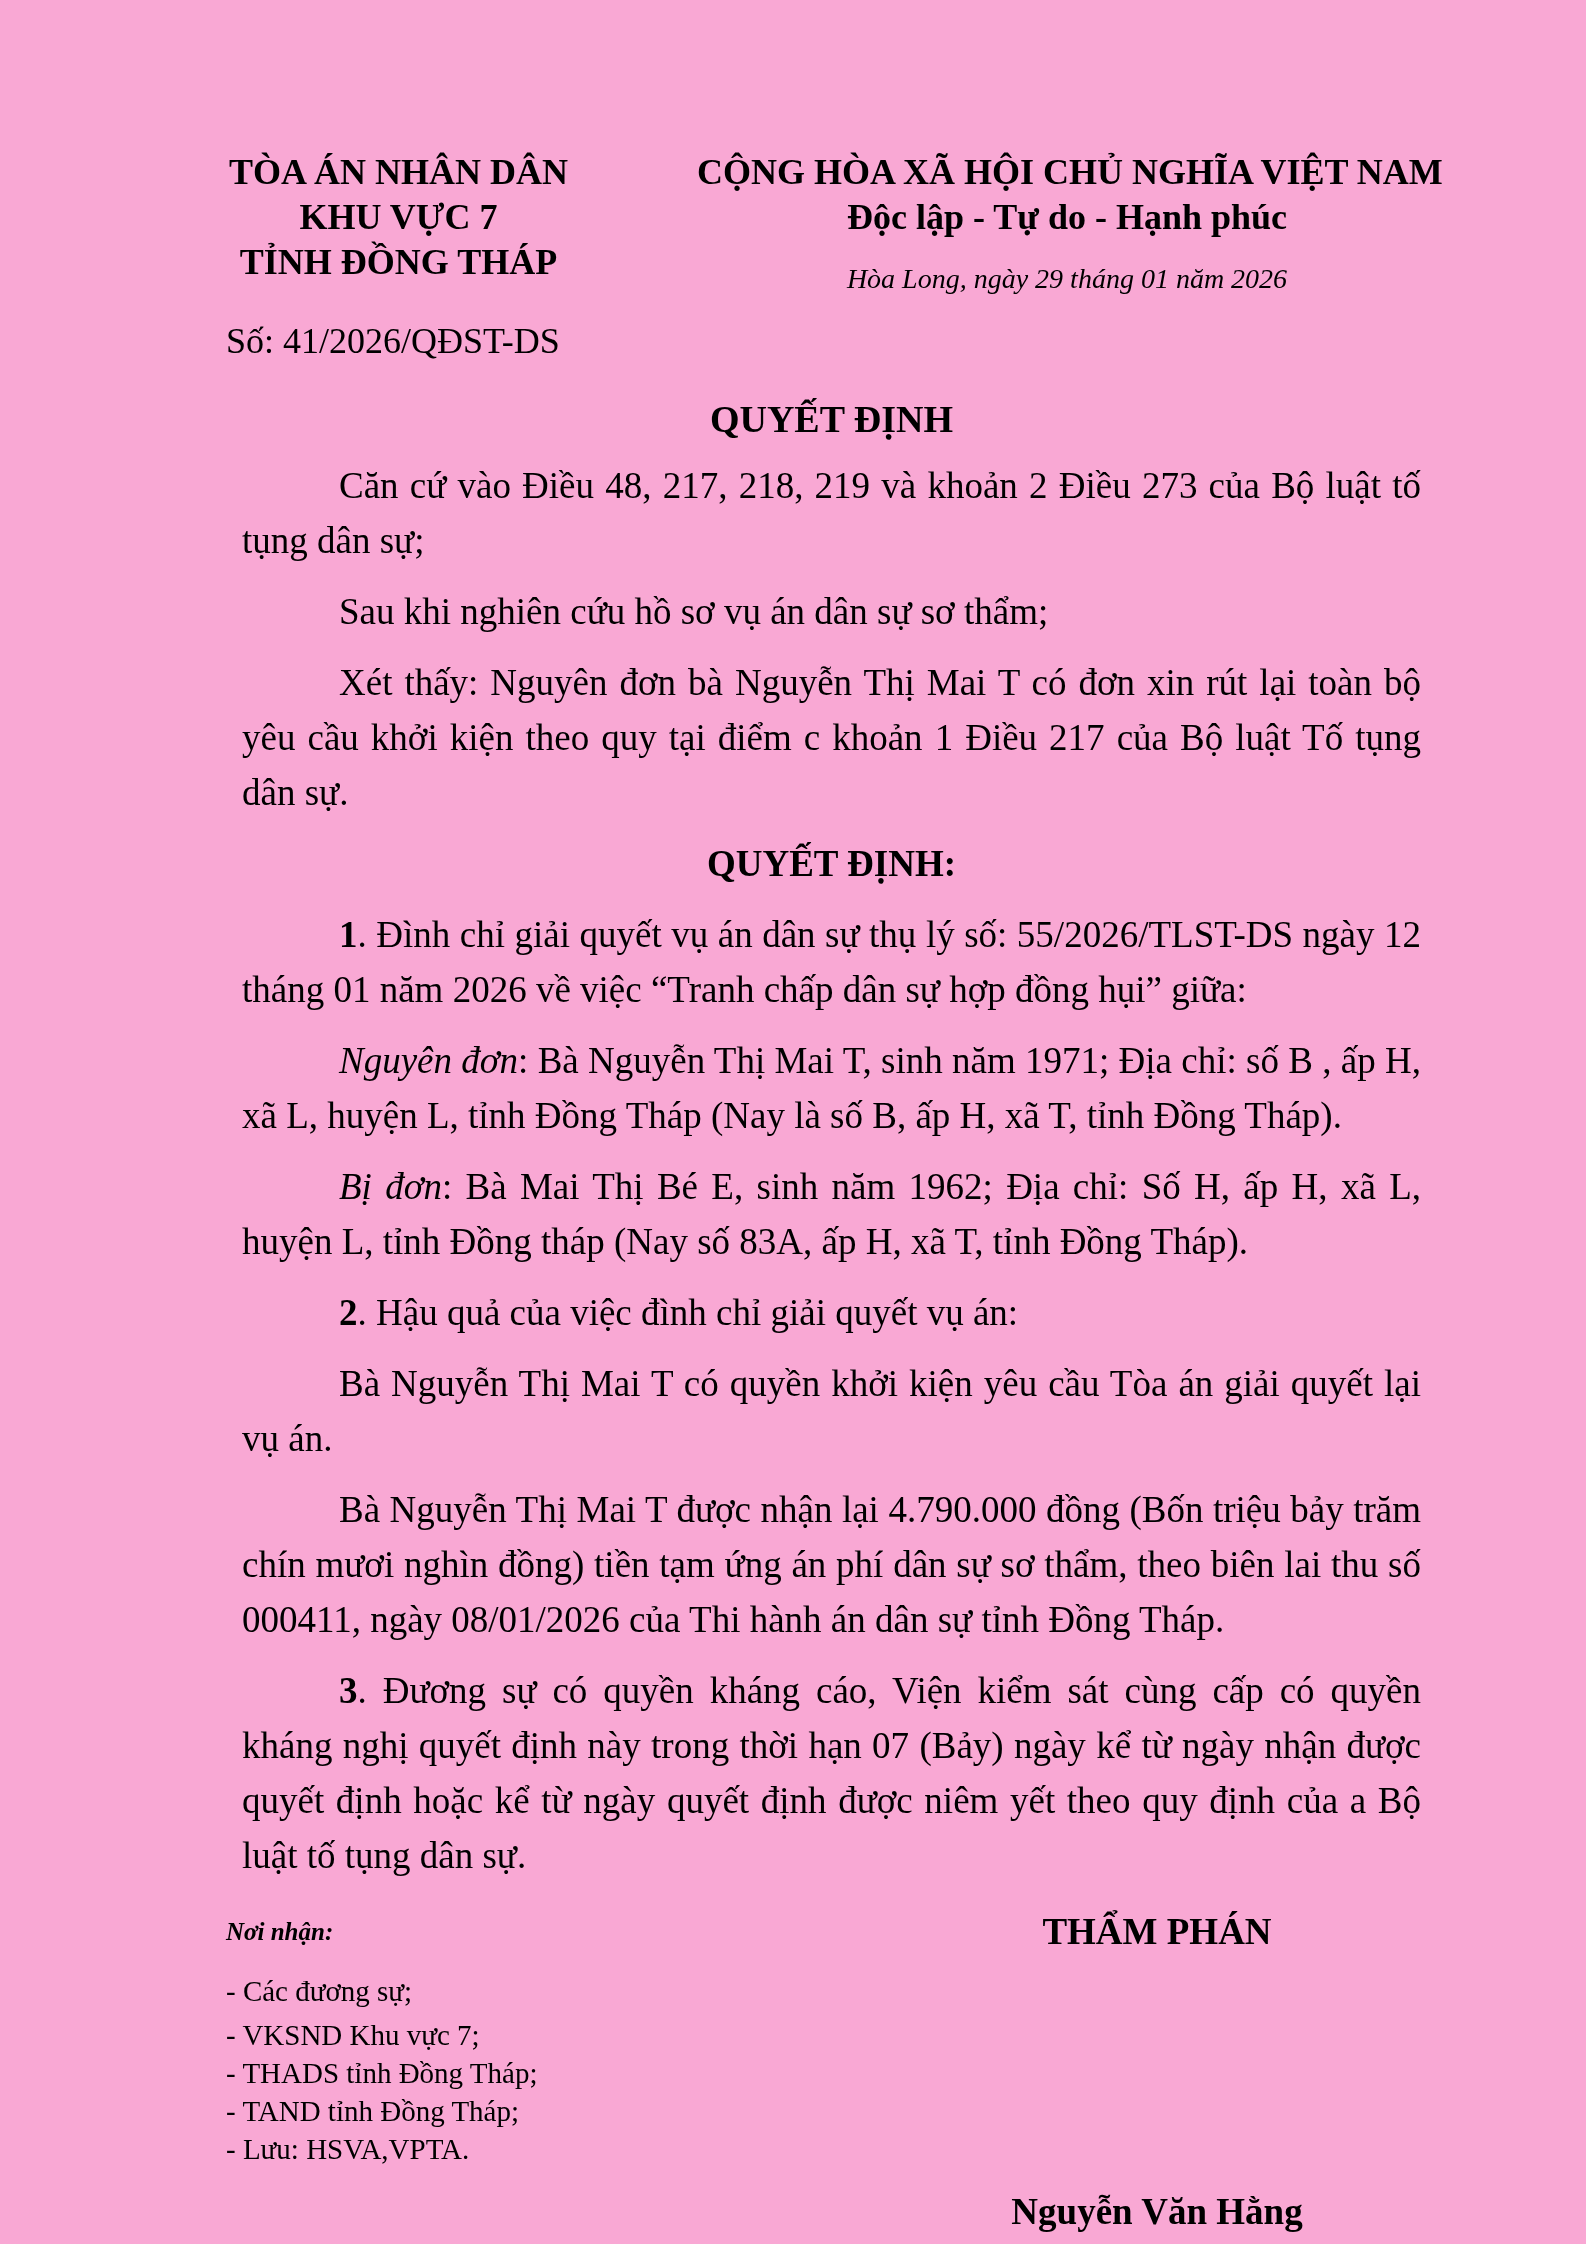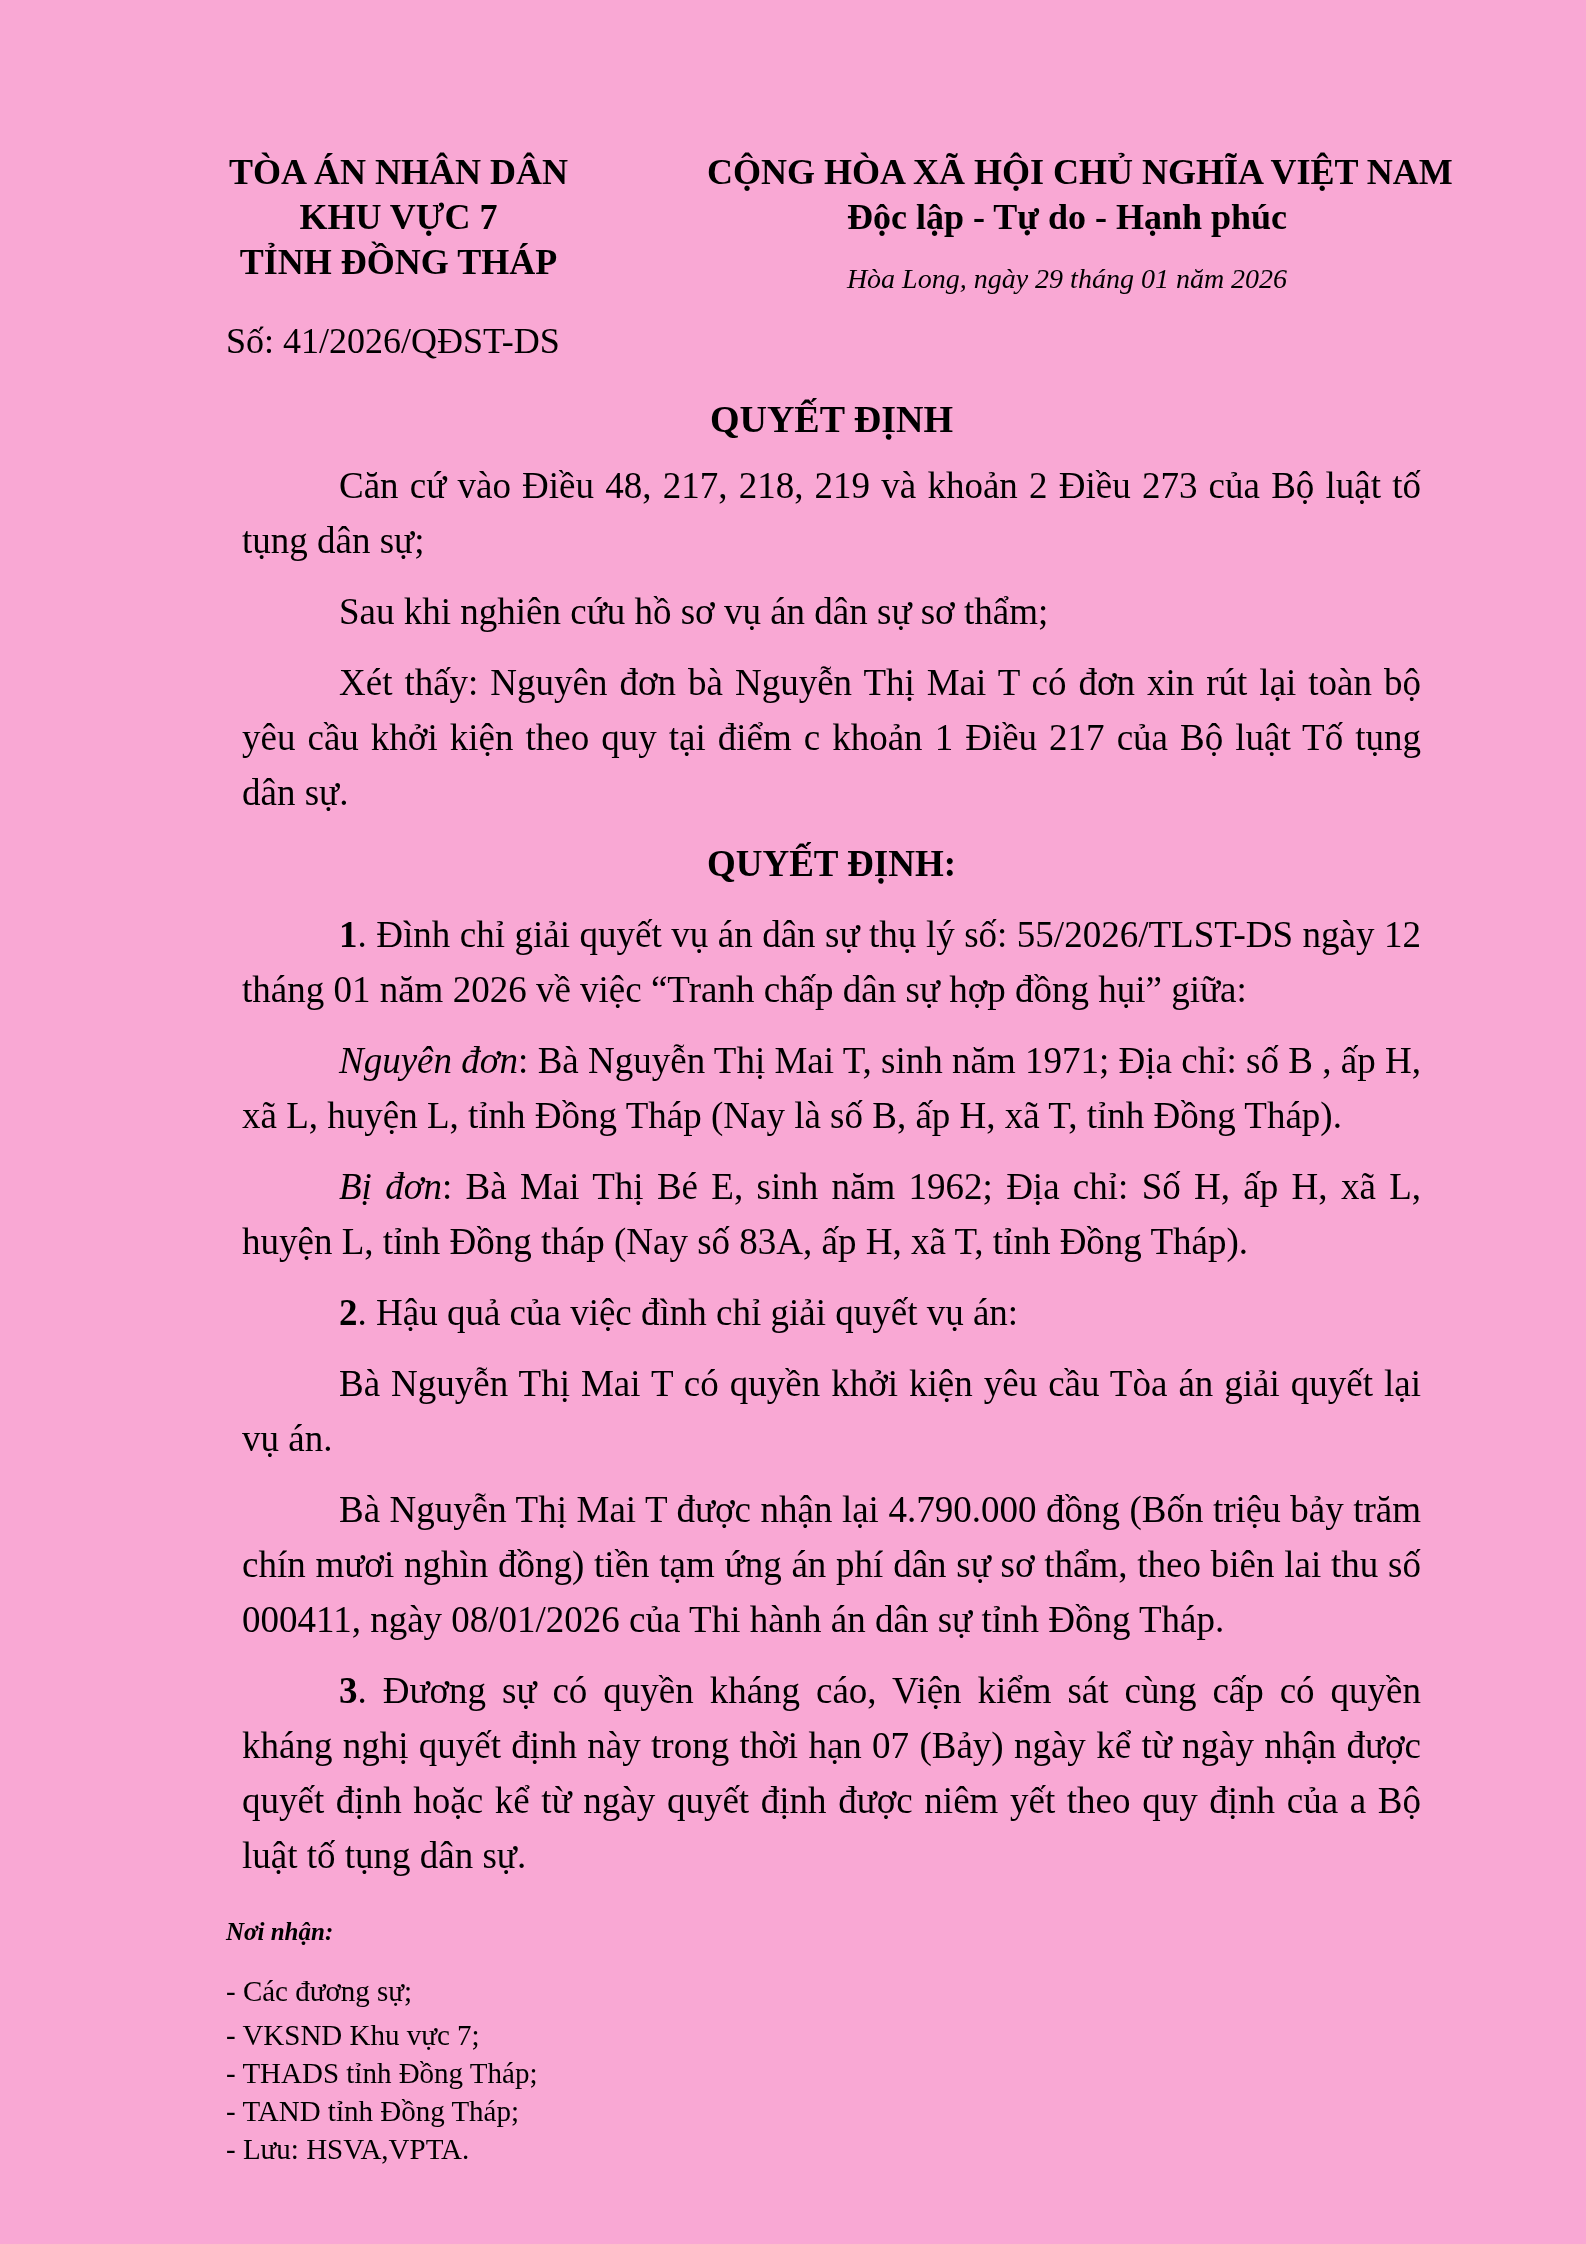--- a/index.html
+++ b/index.html
@@ -44,21 +44,20 @@
   }
   .header-right {
     width: 740px;
     text-align: center;
     flex: none;
   }
   .national-title {
     font-weight: bold;
     font-size: 36px;
     white-space: nowrap;
-    margin-left: 10px;
   }
   .national-motto {
     font-weight: bold;
     font-size: 36px;
     white-space: nowrap;
   }
   .place-date {
     margin-top: 16px;
     font-style: italic;
     font-size: 28px;
@@ -167,15 +166,19 @@
     <div class="footer-left">
       <div class="recipients-label">Nơi nhận:</div>
       <div class="recipients" id="recipients-list">
           <div class="recipient">- Các đương sự;</div>
           <div class="recipient">- VKSND Khu vực 7;</div>
           <div class="recipient">- THADS tỉnh Đồng Tháp;</div>
           <div class="recipient">- TAND tỉnh Đồng Tháp;</div>
           <div class="recipient">- Lưu: HSVA,VPTA.</div>
         </div>
     </div>
+    <div class="footer-right">
+      <div class="judge-title">THẨM PHÁN</div>
+      <div class="judge-name">Nguyễn Văn Hằng</div>
+    </div>
   </div>
 
 </div>
 
 </body></html>

